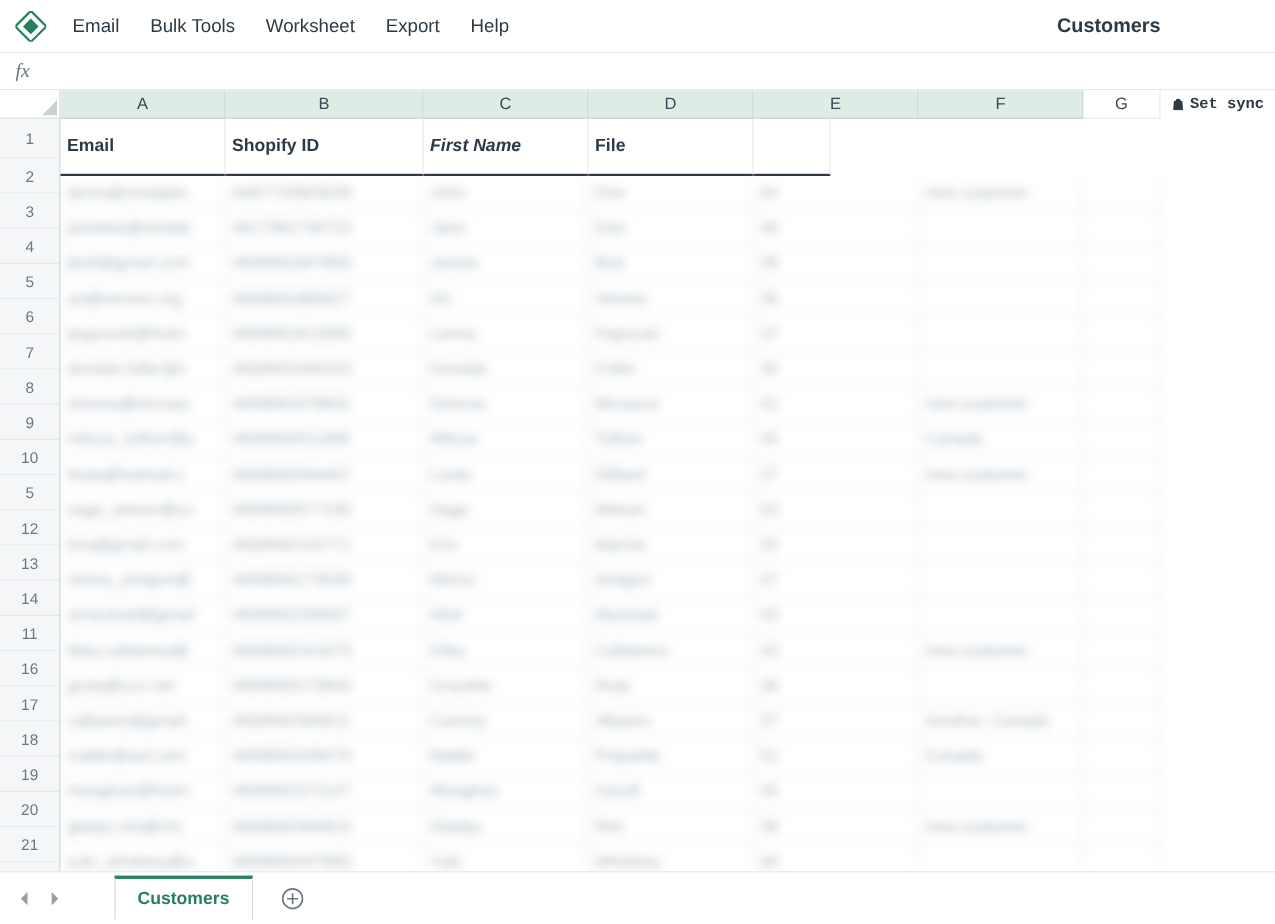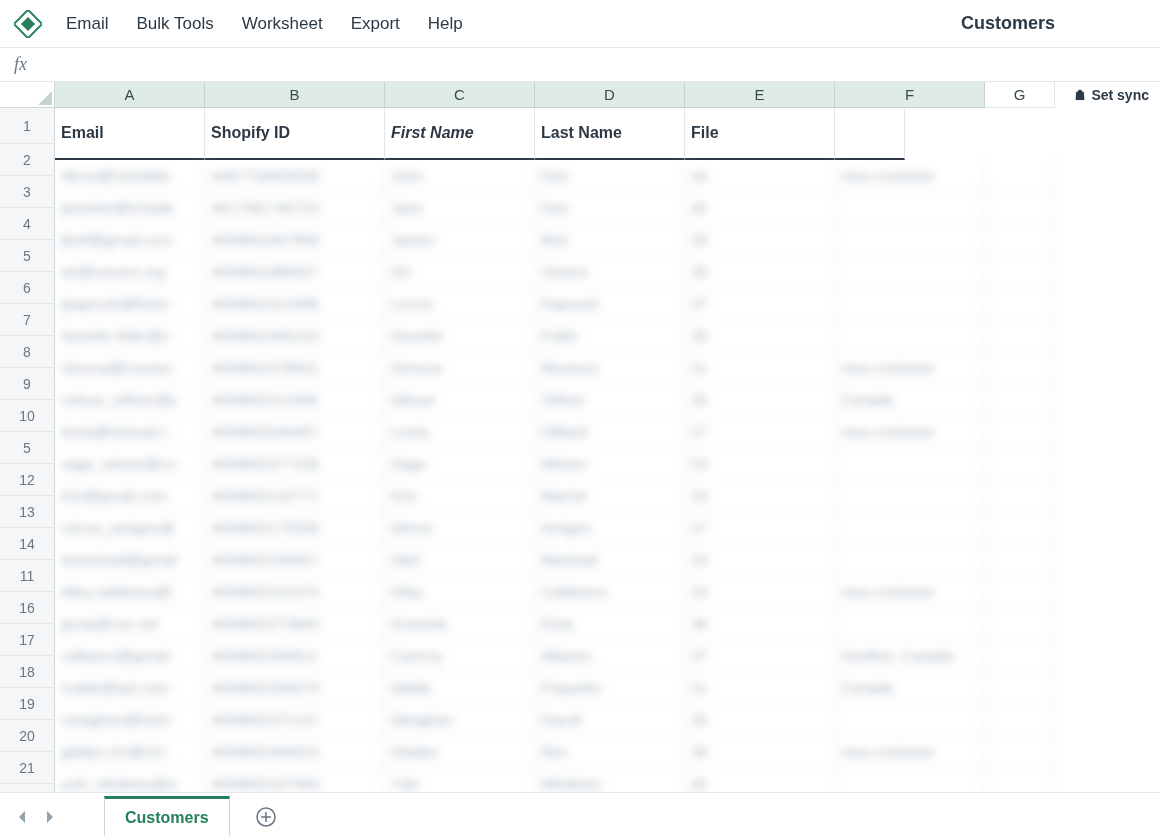--- a/index.html
+++ b/index.html
@@ -31,21 +31,21 @@
   .row-header { height: 32px; background: #f4f6f7; border-right: 1px solid #d0d7dc; border-bottom: 1px solid #e4e7ea; display: flex; align-items: center; justify-content: center; font-size: 14px; color: #6b7783; }
   .row-header.first { height: 36px; }
 
   .cells { position: absolute; left: 55px; top: 26px; }
   .row { display: flex; height: 32px; }
   .row.first { height: 52px; }
   .cell { border-right: 1px solid #e4e7ea; border-bottom: 1px solid #e4e7ea; padding: 0 6px; display: flex; align-items: center; font-size: 15px; color: #2d3a45; overflow: hidden; white-space: nowrap; }
   .row.first .cell { font-weight: 600; font-size: 16px; border-bottom: 2px solid #2d3a45; }
   .row.blurred .cell { filter: blur(4.2px); color: #a7b2bb; }
 
-  .sync-pill { position: absolute; right: 10px; top: 3px; height: 20px; display: flex; align-items: center; gap: 4px; font-weight: 700; font-size: 14px; color: #2d3a45; cursor: pointer; }
+  .sync-pill { position: absolute; right: 10px; top: 3px; height: 20px; display: flex; align-items: center; gap: 4px; font-weight: 700; font-size: 14px; color: #2d3a45; cursor: pointer; font-family: Liberation Mono, monospace; }
   .sync-pill svg { width: 14px; height: 14px; }
 
   
   .tab-bar { position: absolute; left: 0; bottom: 0; width: 1159px; height: 48px; border-top: 1px solid #e4e7ea; background: #fff; display: flex; align-items: center; padding: 0 8px; }
   .nav-arrow { width: 28px; height: 28px; display: flex; align-items: center; justify-content: center; color: #94a1ab; cursor: pointer; }
   .sheet-tab { height: 40px; padding: 0 20px; border: 1px solid #d0d7dc; border-bottom: none; border-top: 3px solid #25805b; background: #fff; margin-left: 40px; margin-top: -1px; display: flex; align-items: center; font-weight: 700; font-size: 16px; color: #25805b; cursor: pointer; }
   .add-sheet { width: 32px; height: 32px; margin-left: 20px; display: flex; align-items: center; justify-content: center; color: #6b7783; cursor: pointer; }
 </style>
 </head>
 <body>
@@ -121,21 +121,20 @@
       <div class="row-header">20</div>
       <div class="row-header">21</div>
       <div class="row-header">22</div>
     </div>
 
   <div class="cells" id="cells">
       <div class="row first">
         <div class="cell" style="width: 150px;">Email</div>
         <div class="cell" style="width: 180px;">Shopify ID</div>
         <div class="cell" style="width: 150px; font-style: italic;">First Name</div>
-        <div class="cell" style="width: 150px;">Last Name</div>
         <div class="cell" style="width: 150px;">File</div>
         <div class="cell" style="width: 70px;"></div>
       </div>
       <div class="row blurred">
         <div class="cell" style="width: 150px;">demo@mixtable.</div>
         <div class="cell" style="width: 180px;">4487733903539</div>
         <div class="cell" style="width: 150px;">John</div>
         <div class="cell" style="width: 150px;">Doe</div>
         <div class="cell" style="width: 150px;">44</div>
         <div class="cell" style="width: 150px;">new-customer</div>

